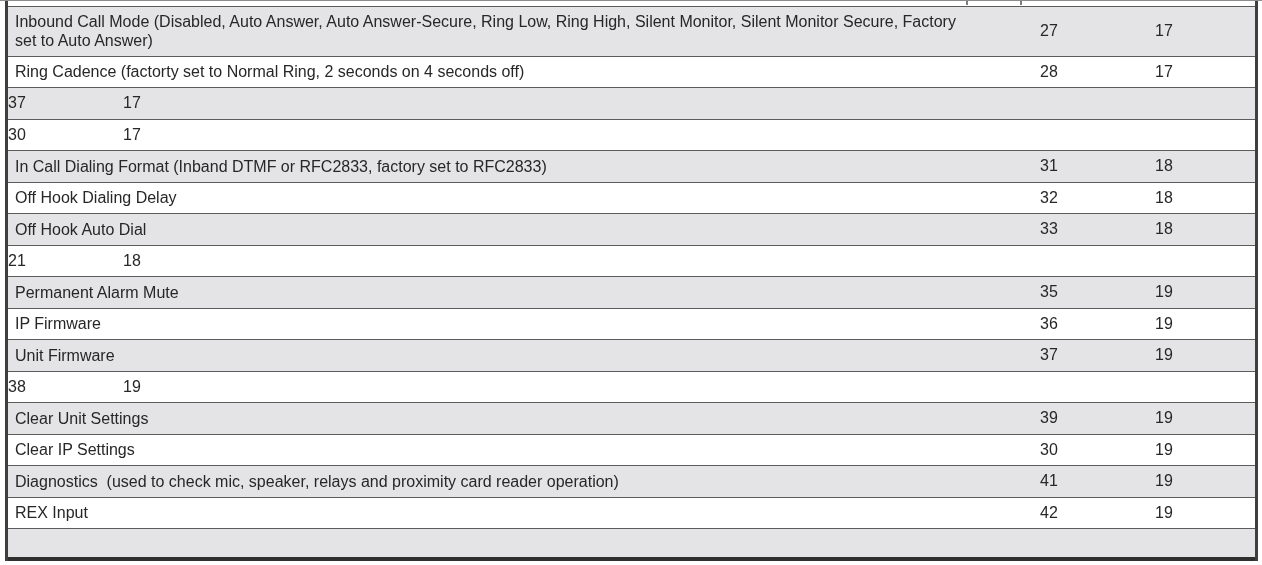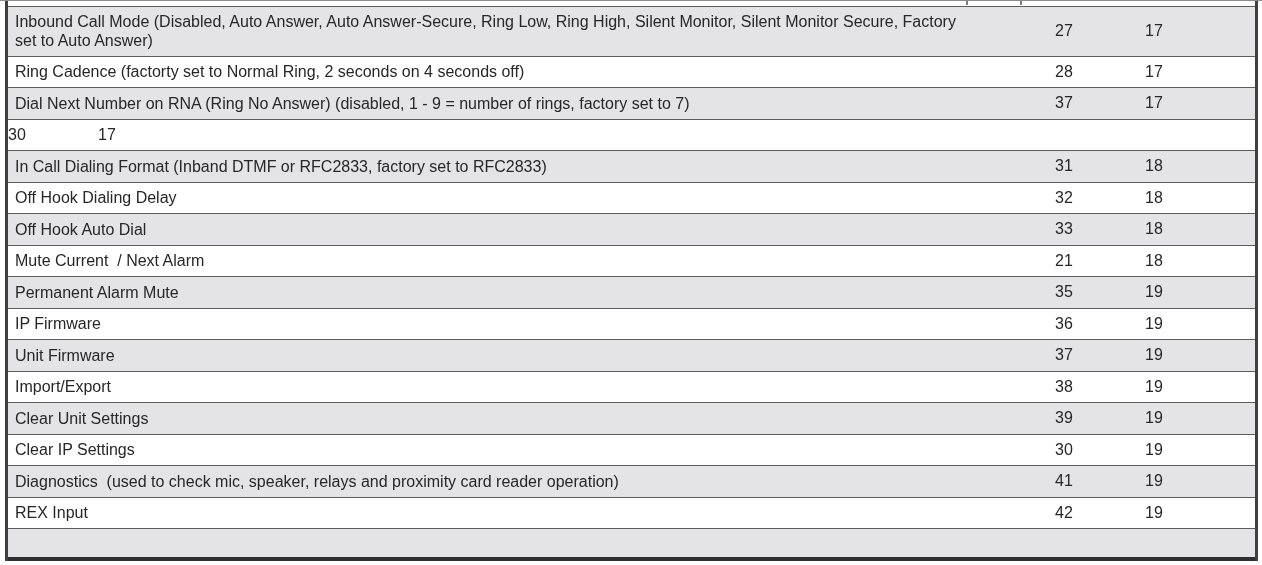--- a/index.html
+++ b/index.html
@@ -31,22 +31,23 @@
     position:absolute; top:0; width:1.5px; height:4px;
     background:#7d7d7d;
   }
   .tick-a { left:958px; }
   .tick-b { left:1012px; }
   .row {
     display:flex;
     align-items:center;
     min-height:31.5px;
     border-top:1.5px solid #5c5c5c;
-    padding-right:20px;
+    padding-right:10px;
     background:#ffffff;
+    gap:25px;
   }
   .row:first-child { border-top:none; }
   .rows .row:nth-child(odd) { background:#e4e4e6; }
   .cell-desc {
     flex:1 1 auto;
     padding:5px 8px 5px 7px;
     line-height:19.5px;
     white-space:pre-wrap;
     overflow:hidden;
   }
@@ -85,21 +86,20 @@
     <div class="cell-page">17</div>
   </div>
 
   <div class="row">
     <div class="cell-desc">Ring Cadence (factorty set to Normal Ring, 2 seconds on 4 seconds off)</div>
     <div class="cell-menu">28</div>
     <div class="cell-page">17</div>
   </div>
 
   <div class="row">
-    <div class="cell-desc">Dial Next Number on RNA (Ring No Answer) (disabled, 1 - 9 = number of rings, factory set to 7)</div>
     <div class="cell-menu">37</div>
     <div class="cell-page">17</div>
   </div>
 
   <div class="row">
     <div class="cell-menu">30</div>
     <div class="cell-page">17</div>
   </div>
 
   <div class="row">
@@ -114,21 +114,20 @@
     <div class="cell-page">18</div>
   </div>
 
   <div class="row">
     <div class="cell-desc">Off Hook Auto Dial</div>
     <div class="cell-menu">33</div>
     <div class="cell-page">18</div>
   </div>
 
   <div class="row">
-    <div class="cell-desc">Mute Current  / Next Alarm</div>
     <div class="cell-menu">21</div>
     <div class="cell-page">18</div>
   </div>
 
   <div class="row">
     <div class="cell-desc">Permanent Alarm Mute</div>
     <div class="cell-menu">35</div>
     <div class="cell-page">19</div>
   </div>
 
@@ -138,21 +137,20 @@
     <div class="cell-page">19</div>
   </div>
 
   <div class="row">
     <div class="cell-desc">Unit Firmware</div>
     <div class="cell-menu">37</div>
     <div class="cell-page">19</div>
   </div>
 
   <div class="row">
-    <div class="cell-desc">Import/Export</div>
     <div class="cell-menu">38</div>
     <div class="cell-page">19</div>
   </div>
 
   <div class="row">
     <div class="cell-desc">Clear Unit Settings</div>
     <div class="cell-menu">39</div>
     <div class="cell-page">19</div>
   </div>
 

